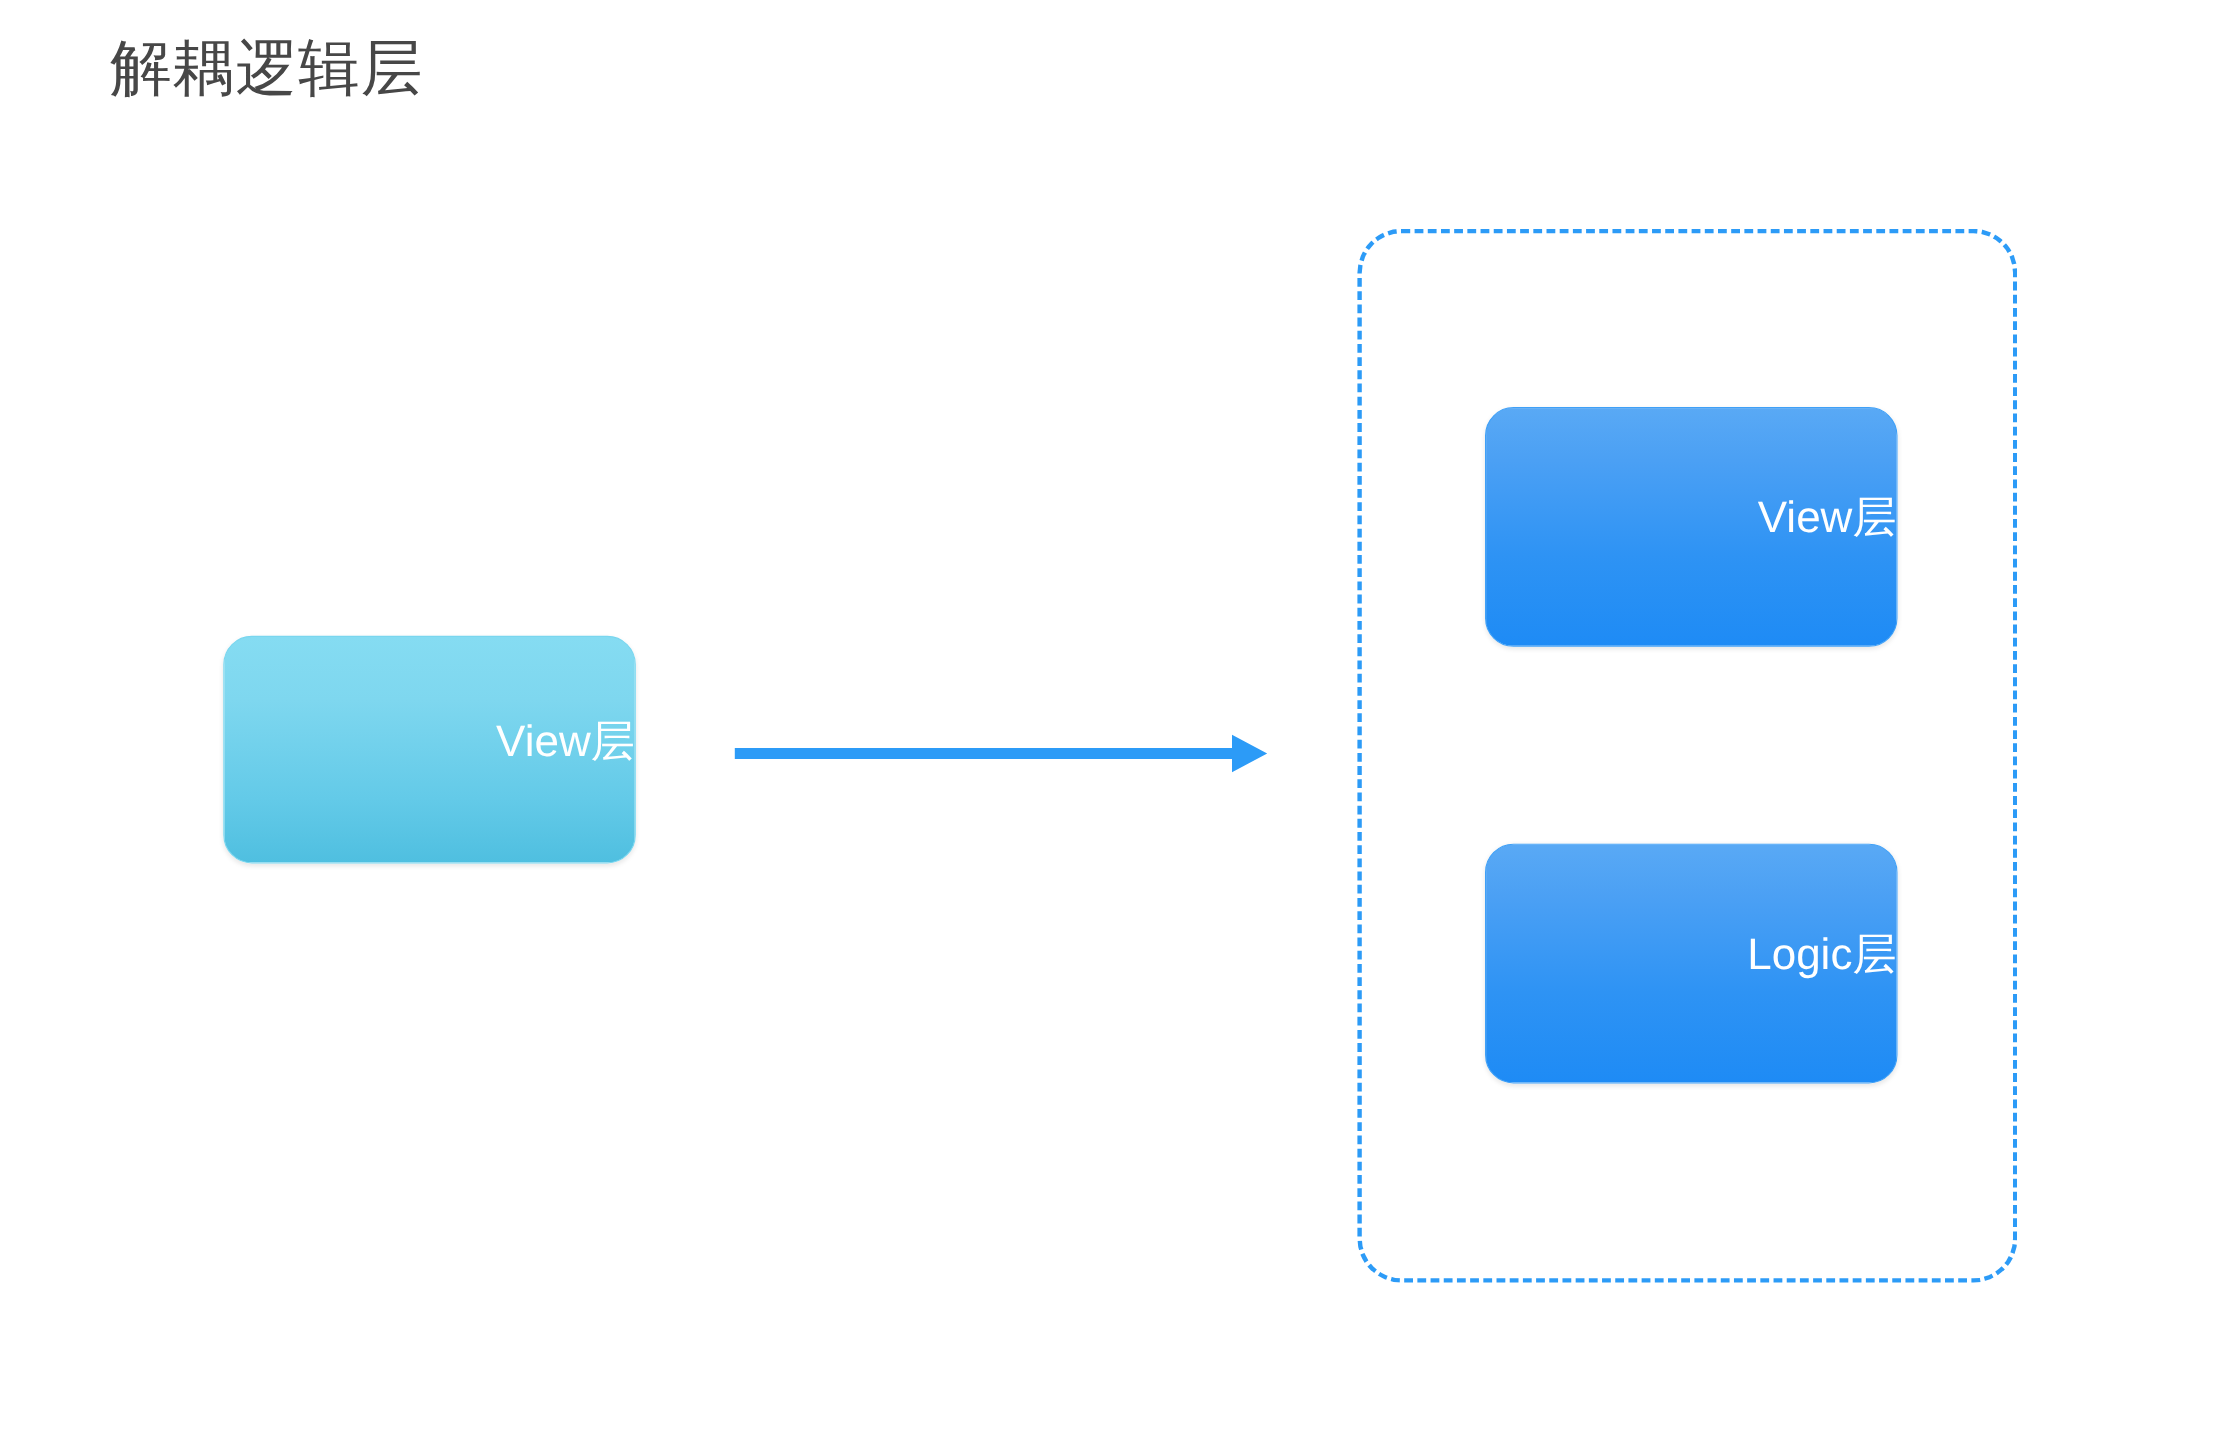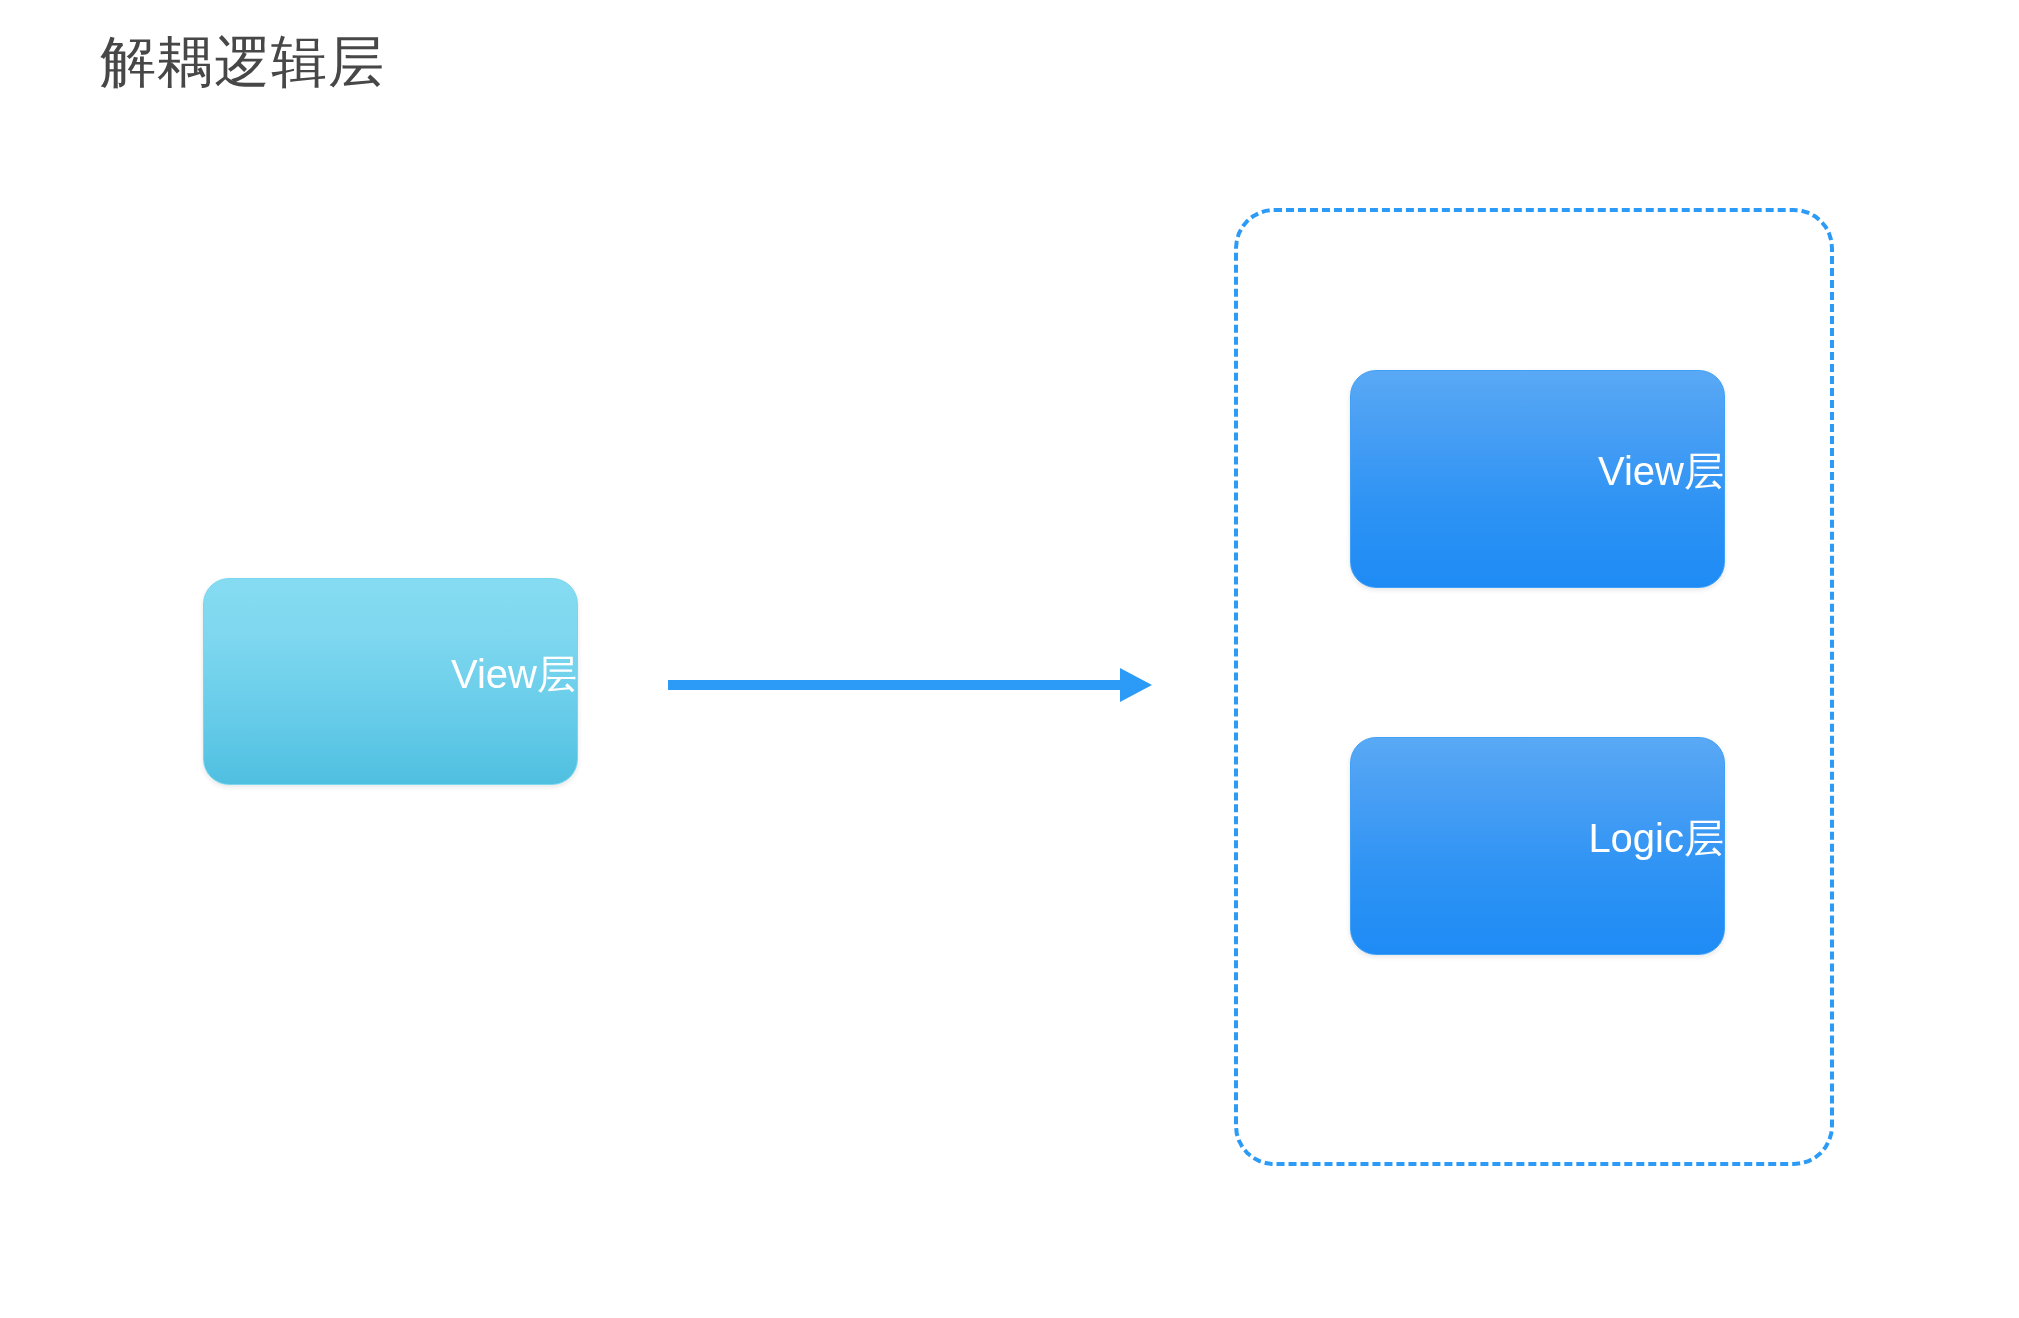--- a/index.html
+++ b/index.html
@@ -63,21 +63,21 @@
   }
 
   
   .node-after {
     left: 1350px;
     width: 375px;
     background: linear-gradient(180deg, #59A9F5 0%, #4BA0F4 22%, #2E93F4 62%, #1E8BF5 100%);
     border: 1px solid #3FA0F7;
   }
   .node-view-after  { top: 370px; height: 218px; }
-  .node-logic-after { top: 737px; height: 218px; padding-left: 32px; }
+  .node-logic-after { top: 767px; height: 218px; padding-left: 32px; }
 
   
   .group-container {
     position: absolute;
     left: 1234px;
     top: 208px;
     width: 600px;
     height: 958px;
     box-sizing: border-box;
     border: 4px dashed #2C9BF7;

